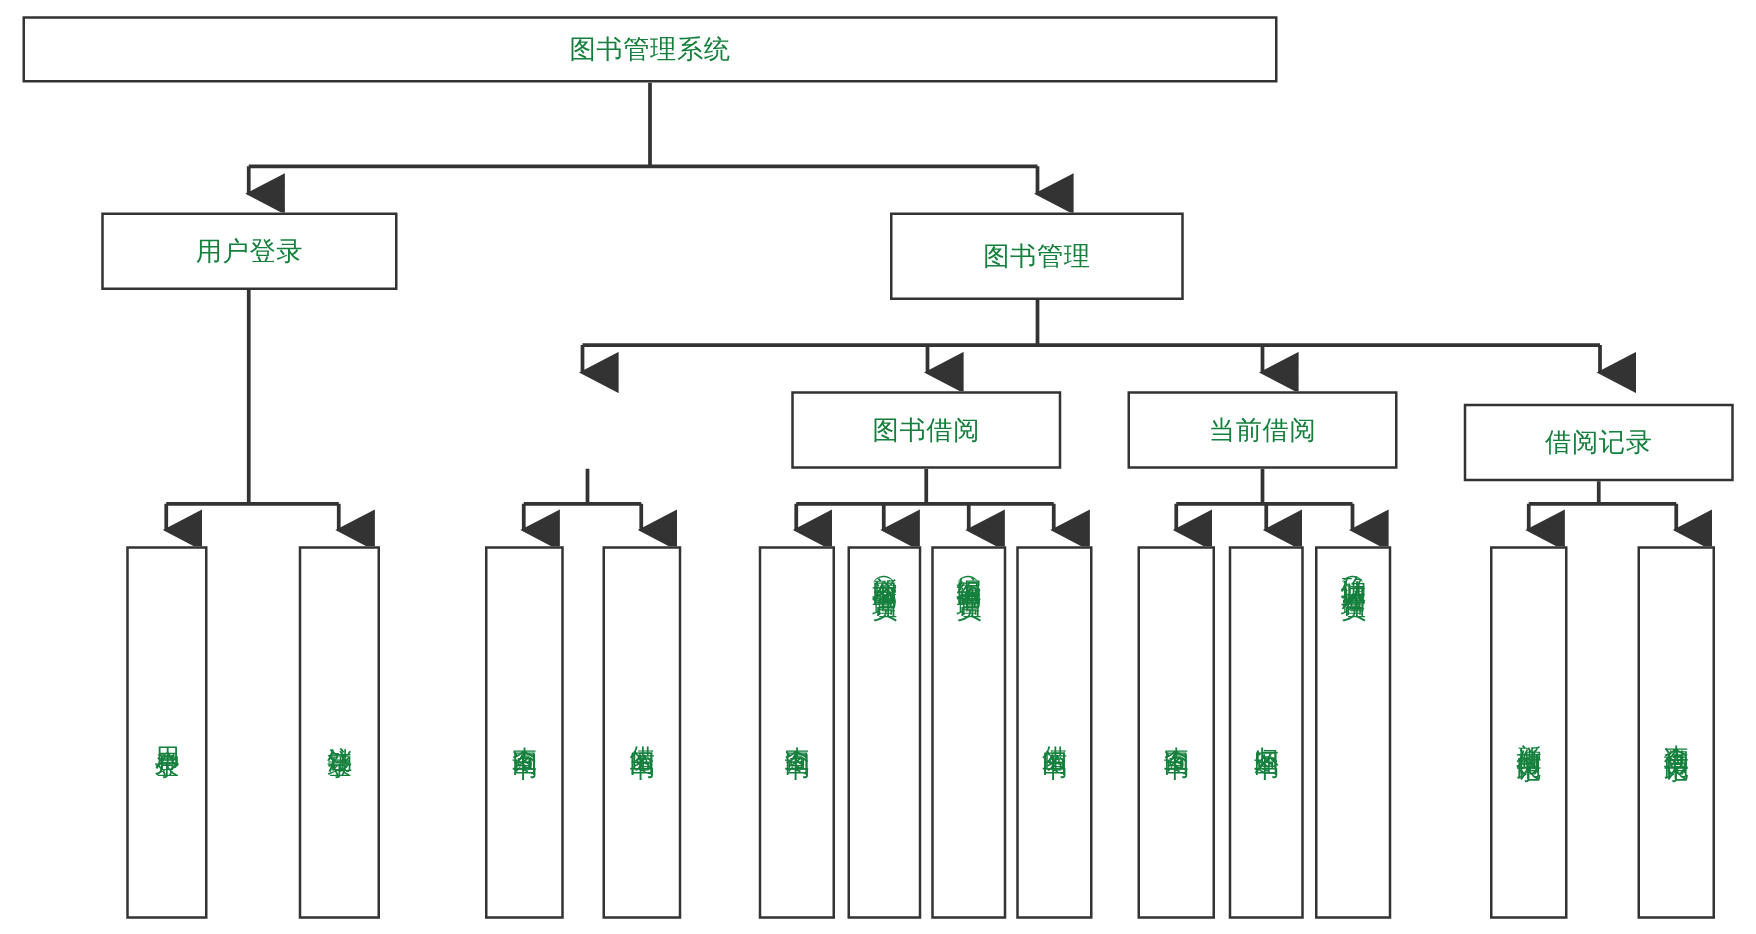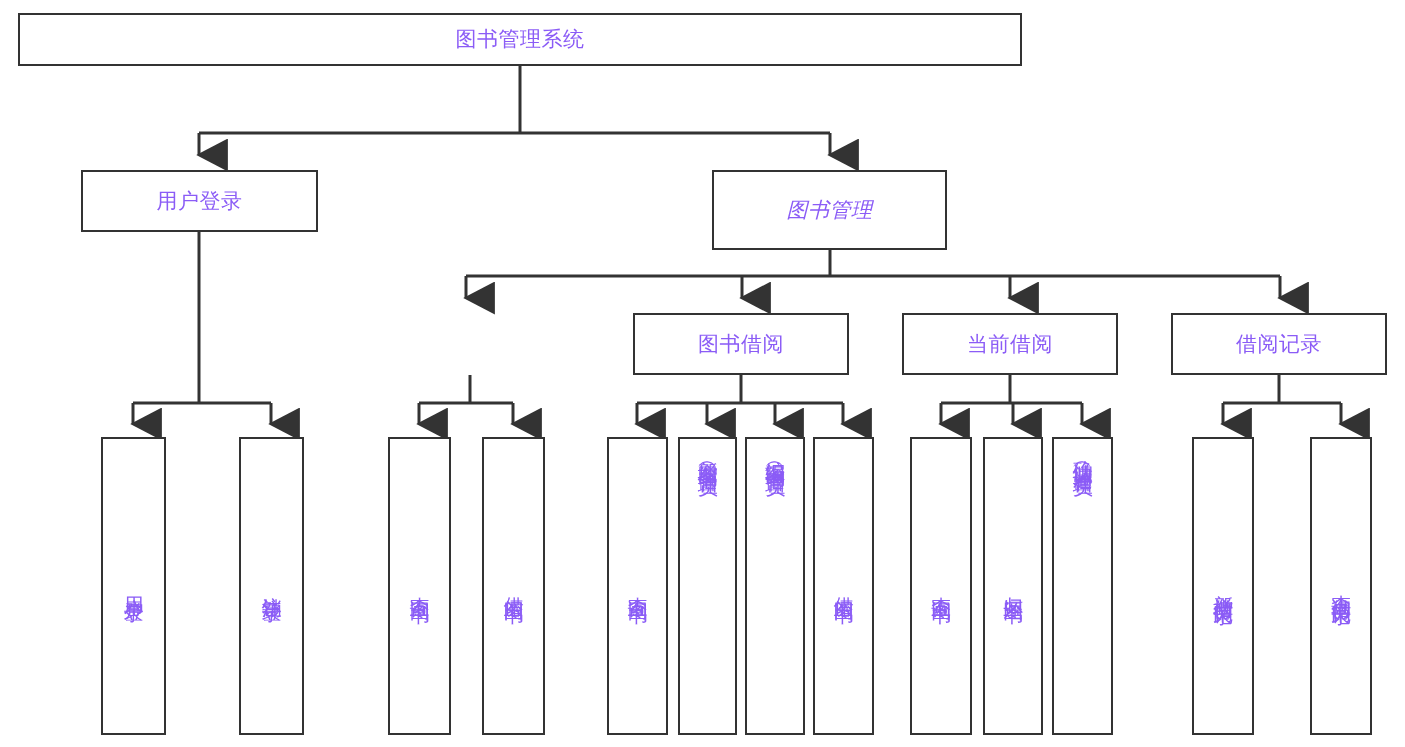--- a/index.html
+++ b/index.html
@@ -33,21 +33,21 @@
     border: 2.5px solid #333333;
     display: flex;
     align-items: center;
     justify-content: center;
     color: #2b2b2b;
   }
   .node .label {
     display: block;
     text-align: center;
     line-height: 1.18;
-    color: #8b5cf6;
+    color: #15803d;
   }
   
   .node.horiz .label {
     writing-mode: horizontal-tb;
     font-size: 21px;
     letter-spacing: 0.5px;
   }
   .node.root .label {
     font-size: 21px;
   }
@@ -136,31 +136,31 @@
     </g>
   </svg>
 
   <div class="node horiz root" style="left: 18px; top: 13px; width: 1004px; height: 53px;">
     <span class="label">图书管理系统</span>
   </div>
 
   <div class="node horiz" style="left: 81px; top: 170px; width: 237px; height: 62px;">
     <span class="label">用户登录</span>
   </div>
-  <div class="node horiz" style="left: 712px; top: 170px; width: 235px; height: 80px; font-style: italic;">
+  <div class="node horiz" style="left: 712px; top: 170px; width: 235px; height: 70px;">
     <span class="label">图书管理</span>
   </div>
 
   <div class="node horiz" style="left: 902px; top: 313px; width: 216px; height: 62px;">
     <span class="label">当前借阅</span>
   </div>
   <div class="node horiz" style="left: 633px; top: 313px; width: 216px; height: 62px;">
     <span class="label">图书借阅</span>
   </div>
-  <div class="node horiz" style="left: 1171px; top: 313px; width: 216px; height: 62px;">
+  <div class="node horiz" style="left: 1171px; top: 323px; width: 216px; height: 62px;">
     <span class="label">借阅记录</span>
   </div>
 
   <div class="node vert centered" style="left: 101px; top: 437px; width: 65px; height: 298px;">
     <span class="label">用户登录</span>
   </div>
   <div class="node vert centered" style="left: 239px; top: 437px; width: 65px; height: 298px;">
     <span class="label">注销登录</span>
   </div>
   <div class="node vert centered" style="left: 388px; top: 437px; width: 63px; height: 298px;">

